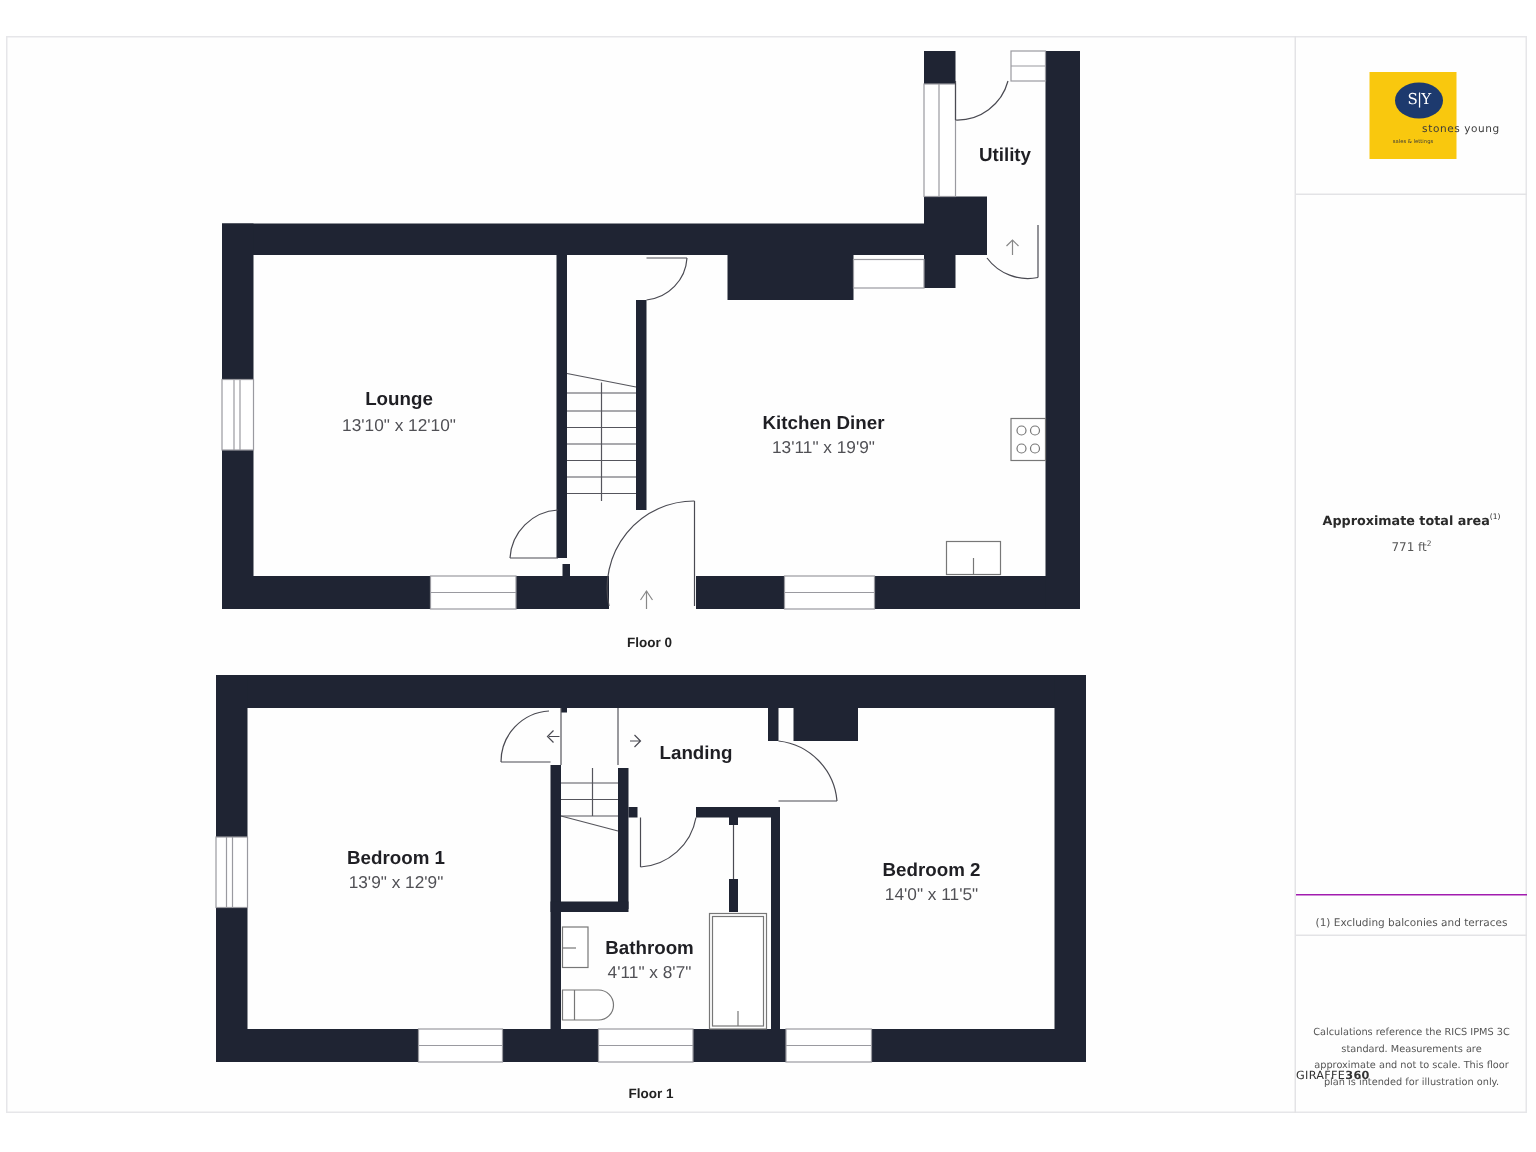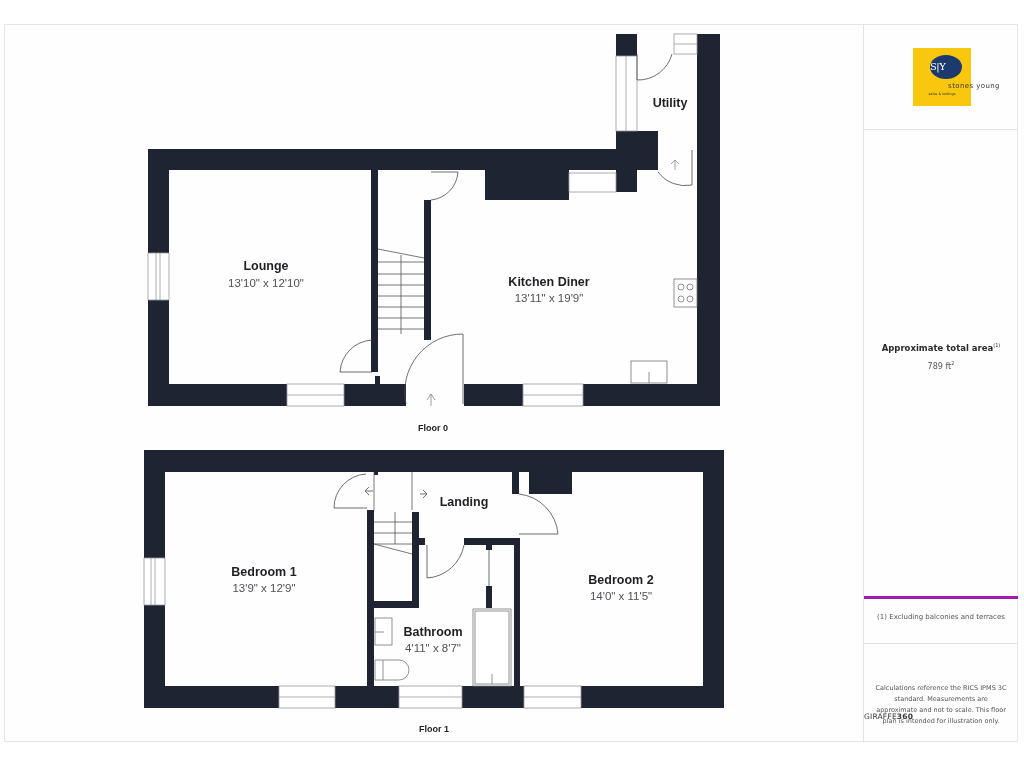--- a/index.html
+++ b/index.html
@@ -2,21 +2,21 @@
 <html><head>
 <meta charset="utf-8">
 <style>
   html, body { margin:0; padding:0; background:#ffffff; }
   body { width:1024px; height:768px; position:relative; overflow:hidden; font-family:"DejaVu Sans","Liberation Sans",sans-serif; }
   .frame { position:absolute; left:4px; top:24px; width:1014px; height:718px; border:1px solid #e6e6e9; box-sizing:border-box; background:#fefefe; }
   .plan { position:absolute; left:0; top:0; width:1024px; height:768px; }
   .sidebar { position:absolute; left:863px; top:24px; width:155px; height:718px; border-left:1px solid #e3e3e6; box-sizing:border-box; }
   .sb-sec { position:absolute; left:0; width:154px; border-bottom:1px solid #e3e3e6; box-sizing:border-box; }
   .logo { position:absolute; left:49px; top:24px; width:58px; height:58px; background:#f9c80e; }
-  .logo-circle { position:absolute; left:17px; top:7px; width:32px; height:24px; border-radius:50%; background:#1d3a6e; color:#fff; font-family:"DejaVu Serif",serif; font-size:10px; line-height:24px; text-align:left; letter-spacing:-0.5px; }
+  .logo-circle { position:absolute; left:17px; top:7px; width:32px; height:24px; border-radius:50%; background:#1d3a6e; color:#fff; font-family:"DejaVu Serif",serif; font-size:10px; line-height:24px; text-align:center; letter-spacing:-0.5px; }
   .logo-name { position:absolute; left:0; top:34px; width:58px; text-align:center; font-size:7px; color:#3a3a3a; letter-spacing:0.4px;margin-left:32px; }
   .logo-tag { position:absolute; left:0; top:44px; width:58px; text-align:center; font-size:3.5px; color:#3a3a3a; }
   .area-title { position:absolute; top:318px; left:0; width:154px; text-align:center; font-size:8.5px; font-weight:bold; color:#2a2a2a; }
   .area-title sup { font-size:5px; font-weight:normal; }
   .area-val { position:absolute; top:336px; left:0; width:154px; text-align:center; font-size:8px; color:#555; }
   .area-val sup { font-size:5px; }
   .note1 { position:absolute; top:586px; left:0; width:154px; text-align:center; font-size:7px; color:#555; }
   .note2 { position:absolute; top:659px; left:10px; width:134px; text-align:center; font-size:6.5px; color:#555; line-height:11px; }
   .brand { position:absolute; top:688px; left:0; width:154px; text-align:left; font-size:7.5px; color:#333; letter-spacing:0.2px; }
   .brand b { font-weight:bold; }
@@ -186,19 +186,19 @@
 
 <div class="sidebar">
   <div class="sb-sec" style="top:0;height:106px;">
     <div class="logo">
       <div class="logo-circle">S|Y</div>
       <div class="logo-name">stones young</div>
       <div class="logo-tag">sales &amp; lettings</div>
     </div>
   </div>
   <div class="area-title"><span>Approximate total area</span><sup>(1)</sup></div>
-  <div class="area-val"><span>789 ft</span><sup>2</sup></div>
-  <div class="sb-sec" style="top:572px;height:48px;border-top:3px solid #a21caf;">
+  <div class="area-val"><span>771 ft</span><sup>2</sup></div>
+  <div class="sb-sec" style="top:572px;height:28px;border-top:1px solid #a21caf;">
     <div class="note1" style="top:14px;">(1) Excluding balconies and terraces</div>
   </div>
   <div class="note2">Calculations reference the RICS IPMS 3C standard. Measurements are approximate and not to scale. This floor plan is intended for illustration only.</div>
   <div class="brand"><span>GIRAFFE</span><b>360</b></div>
 </div>
 
 </body></html>

